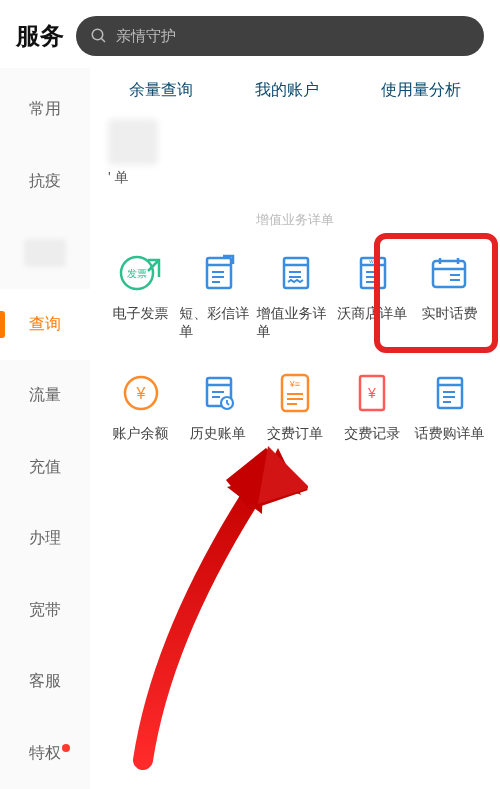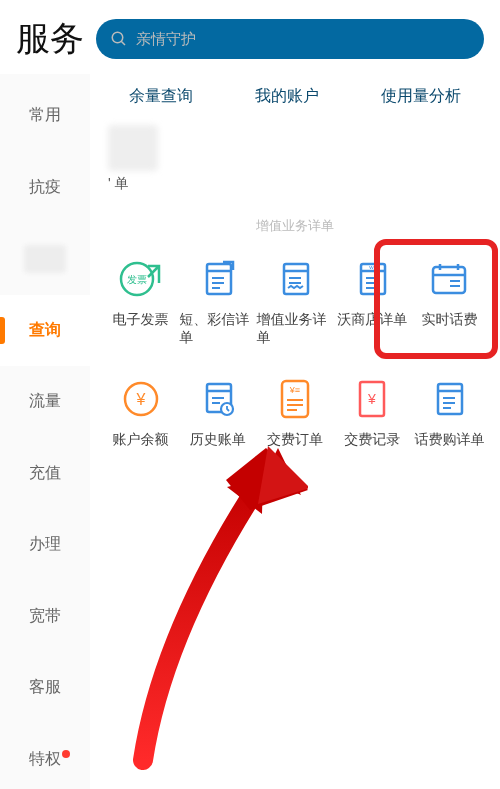--- a/index.html
+++ b/index.html
@@ -1,23 +1,23 @@
 <!DOCTYPE html>
 <html><head>
 <meta charset="utf-8">
 <style>
 *{box-sizing:border-box;margin:0;padding:0}
 body{width:500px;height:789px;font-family:-apple-system,"PingFang SC","Helvetica Neue",sans-serif;background:#fff;color:#333;overflow:hidden;position:relative}
 .top{display:flex;align-items:center;padding:16px 16px 12px 16px;gap:12px}
-.title{font-size:34px;font-weight:400;color:#111}
-.search{flex:1;background:#0369a1;border-radius:22px;height:40px;display:flex;align-items:center;padding:0 14px;color:#bbb;font-size:15px;gap:8px}
+.title{font-size:24px;font-weight:700;color:#111}
+.search{flex:1;background:#404040;border-radius:22px;height:40px;display:flex;align-items:center;padding:0 14px;color:#bbb;font-size:15px;gap:8px}
 .body{display:flex;height:calc(100% - 68px)}
 .side{width:90px;background:#fafafa;display:flex;flex-direction:column;padding-top:6px}
 .side-item{height:72px;display:flex;align-items:center;justify-content:center;font-size:16px;color:#666;position:relative}
-.side-item.active{color:#ff7a00;background:#fff;font-weight:700}
+.side-item.active{color:#ff7a00;background:#fff;font-weight:400}
 .side-item.active::before{content:"";position:absolute;left:0;top:22px;bottom:22px;width:5px;background:#ff7a00;border-radius:0 3px 3px 0}
 .side-item .dot{position:absolute;left:62px;top:26px;width:8px;height:8px;background:#ff3b30;border-radius:50%}
 .side-placeholder{width:42px;height:28px;background:#ededed;border-radius:4px;filter:blur(2px)}
 .main{flex:1;padding:8px 0 0 0;overflow:hidden}
 .tabs{display:flex;justify-content:space-around;font-size:16px;color:#0c4a6e;padding:4px 8px 18px 8px}
 .recent{padding:0 12px 18px 12px}
 .recent .thumb{width:50px;height:46px;background:#eee;border-radius:4px;filter:blur(3px);margin-bottom:4px;margin-left:6px}
 .recent .cap{font-size:14px;color:#555;margin-left:6px}
 .section-title{text-align:center;color:#bbb;font-size:13px;padding:6px 0 10px}
 .grid{display:grid;grid-template-columns:repeat(5,1fr);row-gap:30px;padding:12px 12px 0 12px}

